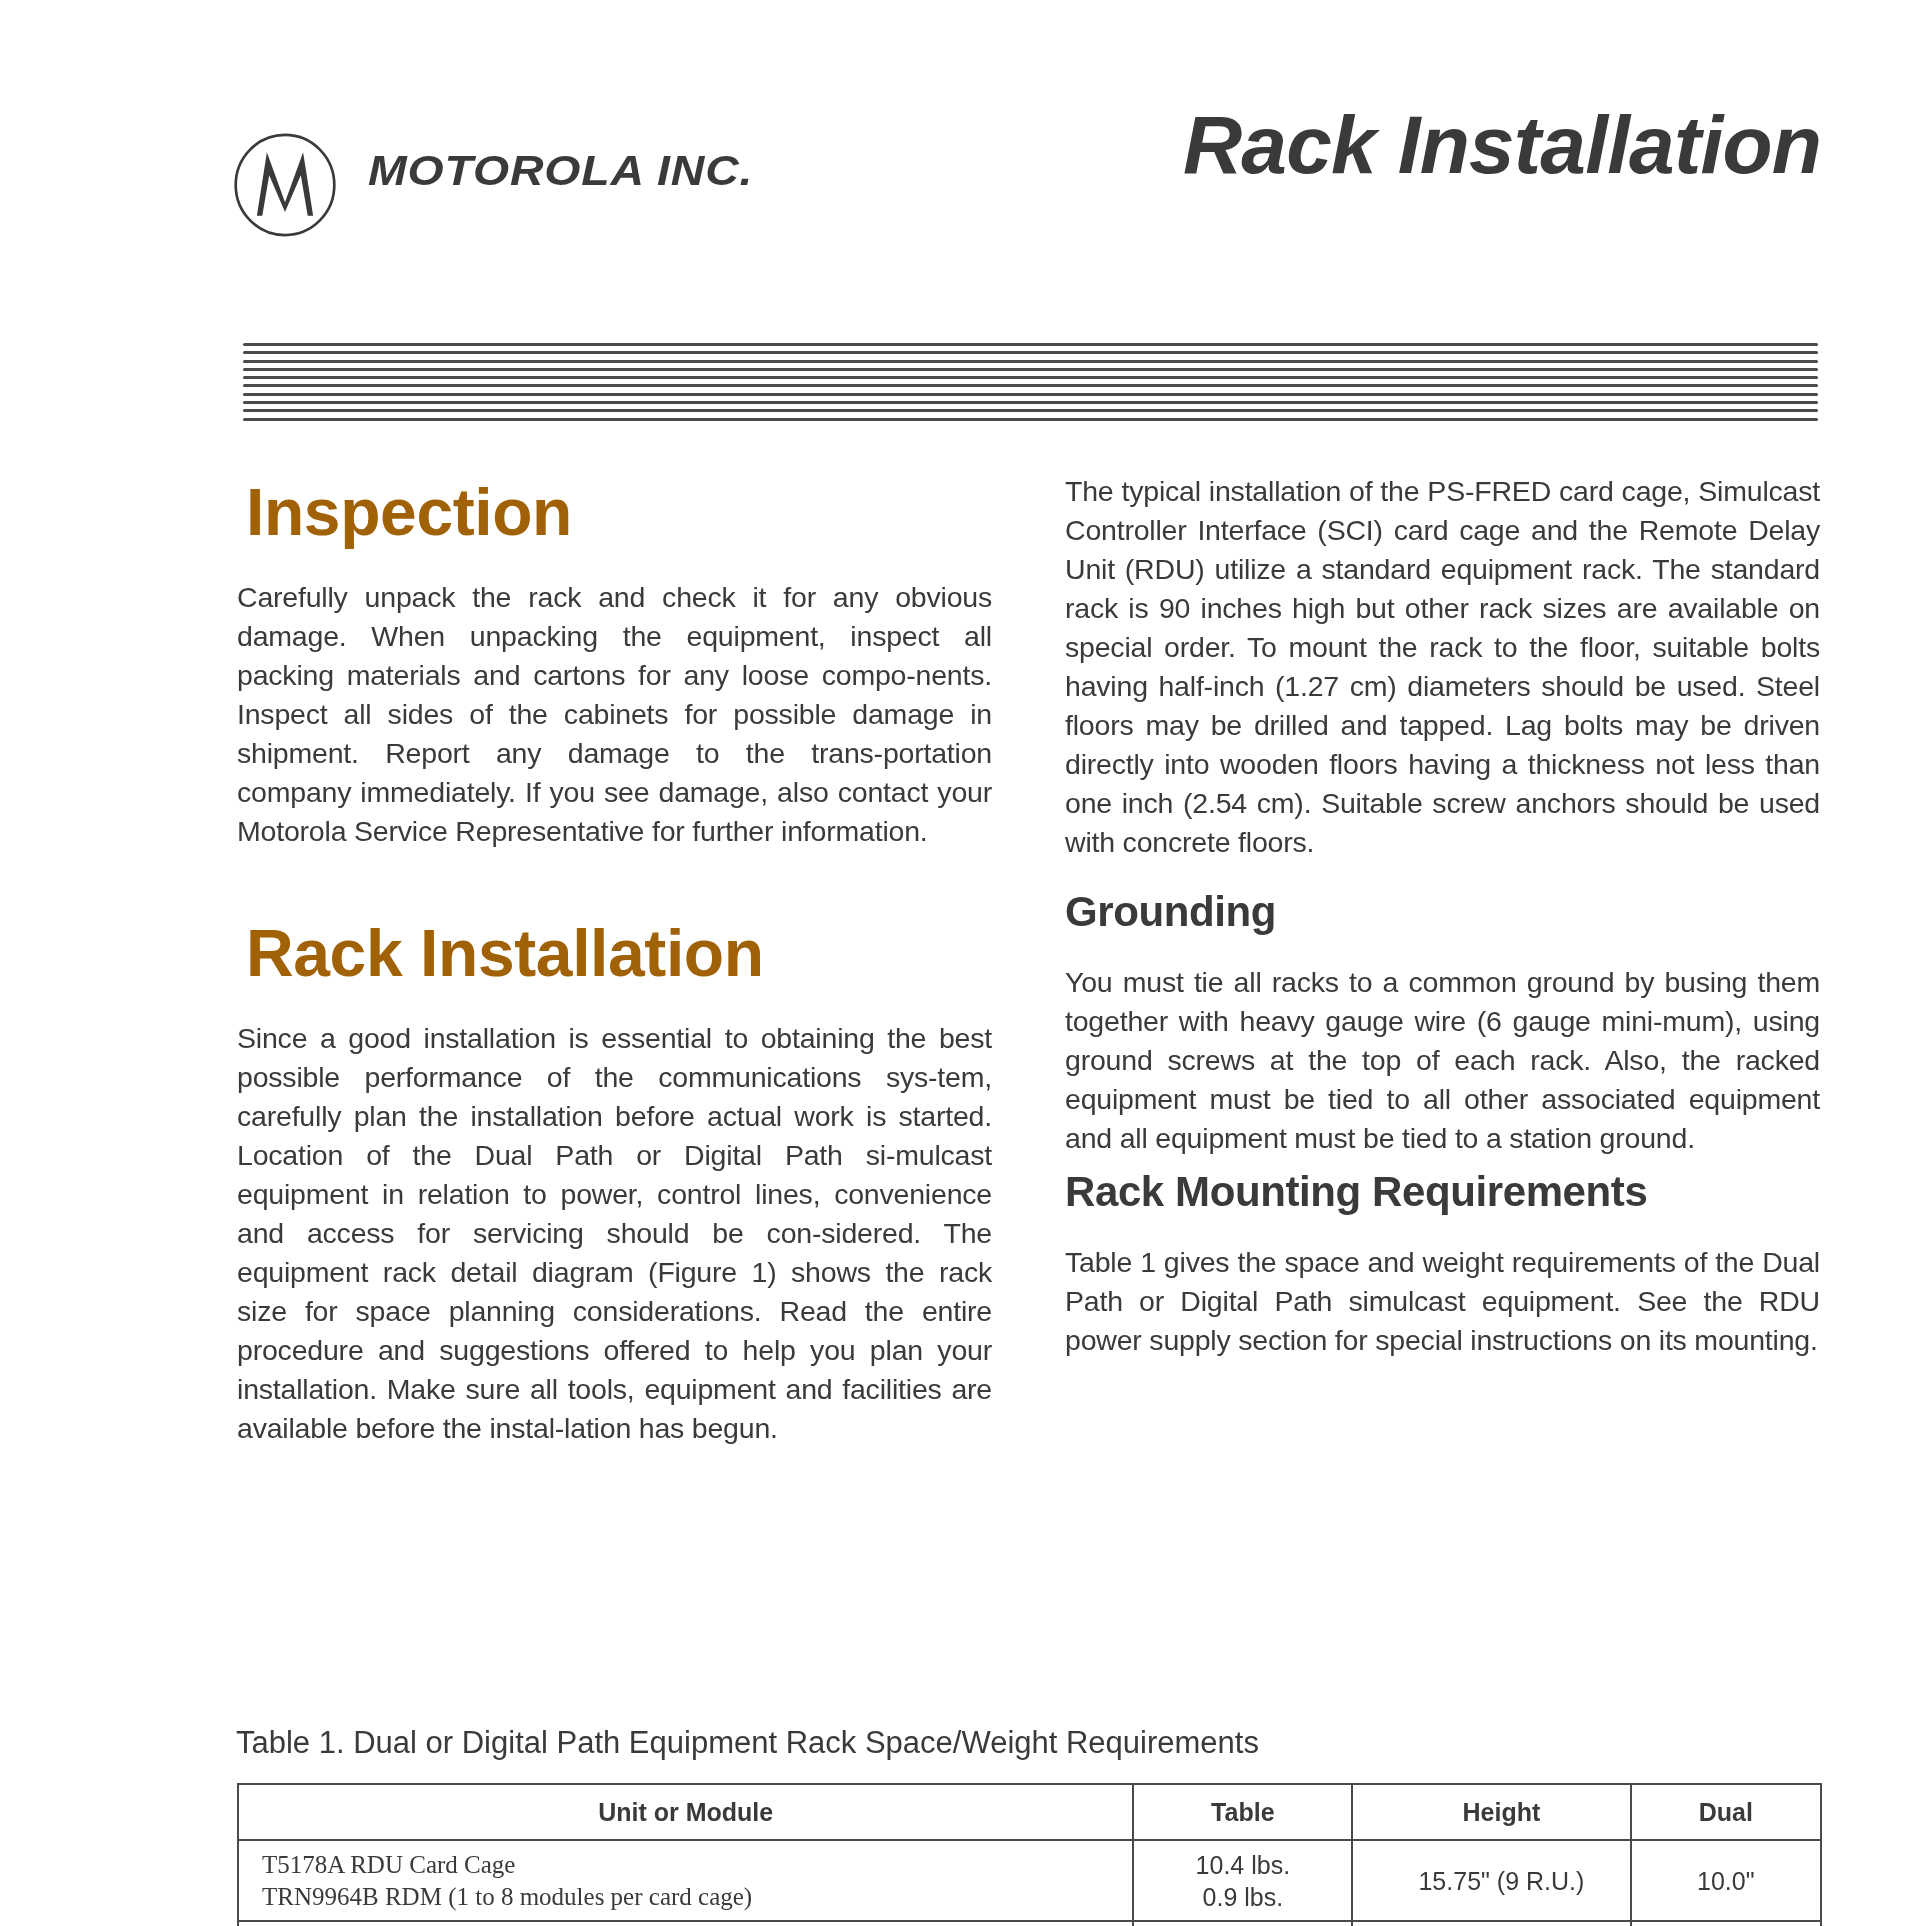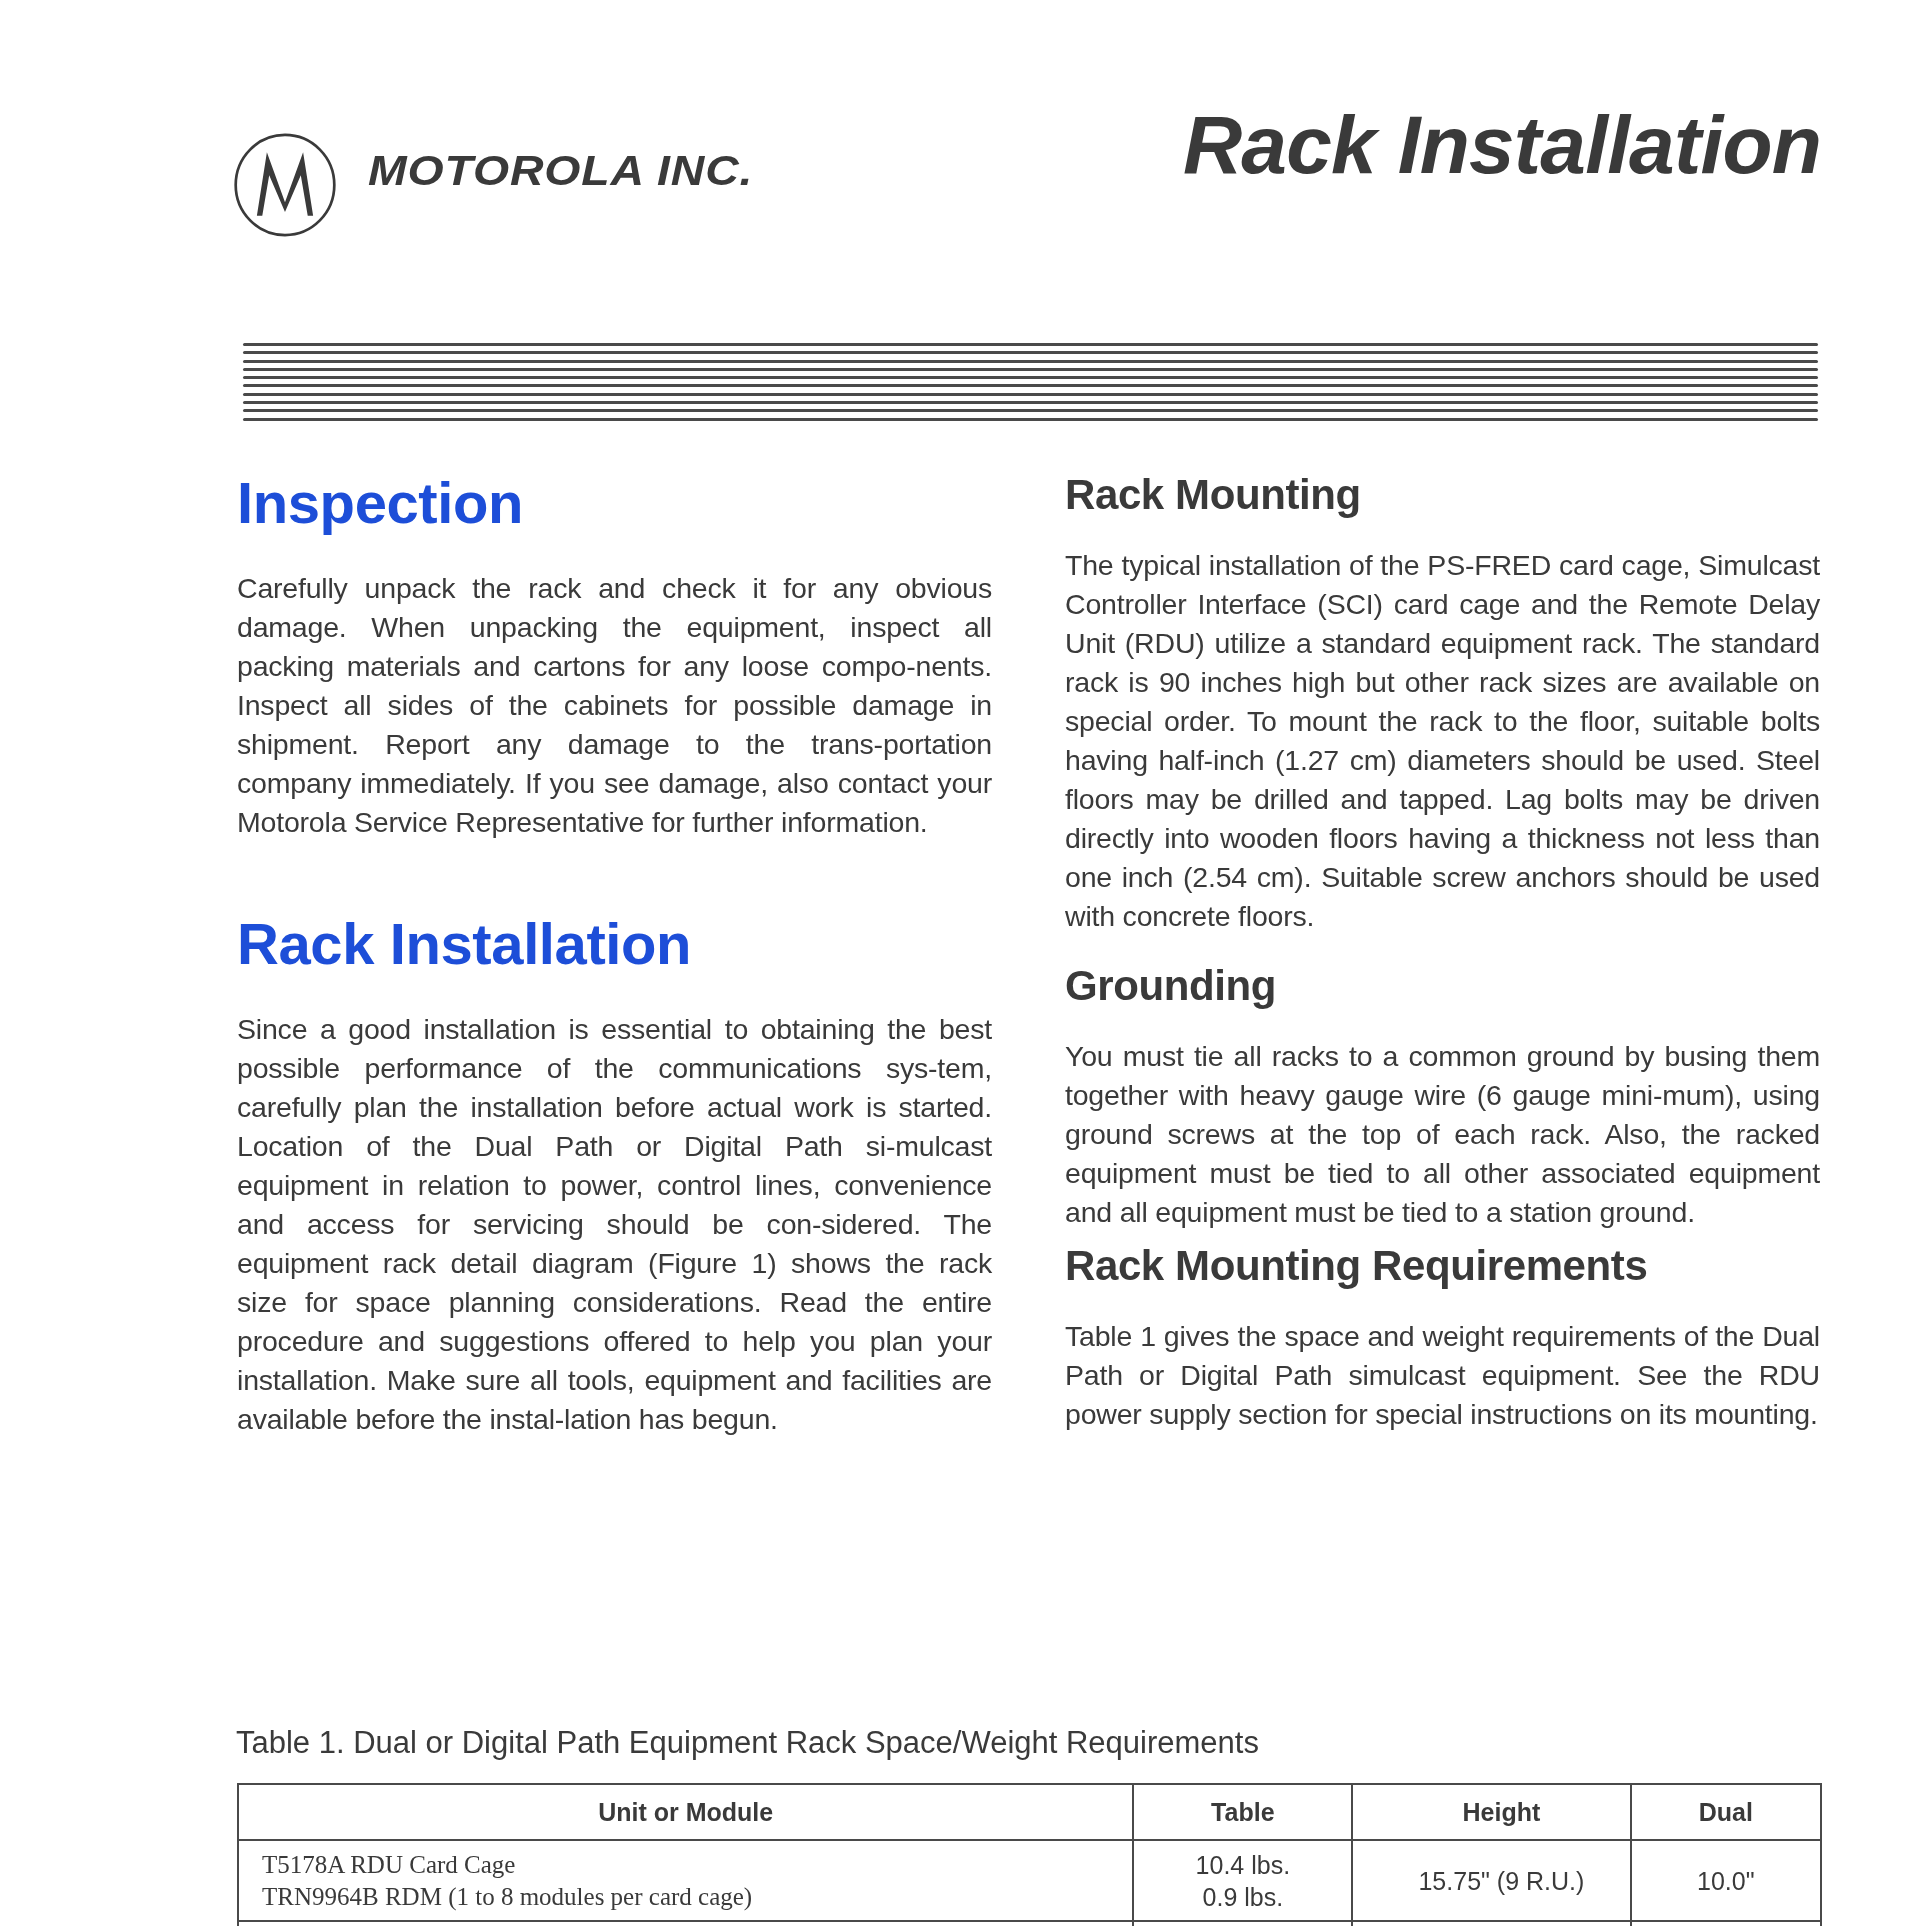--- a/index.html
+++ b/index.html
@@ -15,21 +15,21 @@
                 color: #3a3a3a; white-space: nowrap; letter-spacing: -0.8px; }
 
   
   #stripes { left: 243px; top: 343px; width: 1575px; height: 77px; }
   #stripes .stripe { position: absolute; left: 0; width: 100%; height: 3.1px; background: #4a4a4a; border-radius: 1.5px; }
 
   
   .col { position: absolute; width: 755px; }
   #col-left { left: 237px; top: 472px; }
   #col-right { left: 1065px; top: 472px; }
-  .h-big { font-size: 58px; font-weight: bold; margin: 0; line-height: 62px; color: #1d4ed8; letter-spacing: -0.4px; }
+  .h-big { font-size: 66px; font-weight: bold; margin: 9px; line-height: 62px; color: #a16207; letter-spacing: -0.4px; }
   .h-med { font-size: 42px; font-weight: bold; margin: 0; line-height: 46px; color: #3a3a3a; letter-spacing: -0.4px; }
   .para { font-size: 28.5px; line-height: 39px; text-align: justify; margin: 0; color: #3a3a3a; letter-spacing: -0.2px; }
 
   
   #table-caption { left: 236px; top: 1725px; font-size: 31px; white-space: nowrap; color: #3a3a3a; }
   #req-table { position: absolute; left: 237px; top: 1783px; width: 1585px; border-collapse: collapse; }
   #req-table th, #req-table td { border: 2.3px solid #4a4a4a; font-size: 25px; color: #3a3a3a; vertical-align: middle; }
   #req-table th { font-weight: bold; height: 52px; text-align: center; }
   #req-table td.unit { text-align: left; padding: 7.7px 23px; line-height: 32px; font-family: Liberation Serif, serif; }
   #req-table td.num { text-align: center; line-height: 32px; }
@@ -60,21 +60,20 @@
   </div>
 
 <div id="col-left" class="col">
   <h1 class="h-big" style="margin-bottom:35px;">Inspection</h1>
   <p class="para" style="margin-bottom:71px;">Carefully unpack the rack and check it for any obvious damage. When unpacking the equipment, inspect all packing materials and cartons for any loose compo-nents. Inspect all sides of the cabinets for possible damage in shipment. Report any damage to the trans-portation company immediately. If you see damage, also contact your Motorola Service Representative for further information.</p>
   <h1 class="h-big" style="margin-bottom:35px;">Rack Installation</h1>
   <p class="para">Since a good installation is essential to obtaining the best possible performance of the communications sys-tem, carefully plan the installation before actual work is started. Location of the Dual Path or Digital Path si-mulcast equipment in relation to power, control lines, convenience and access for servicing should be con-sidered. The equipment rack detail diagram (Figure 1) shows the rack size for space planning considerations. Read the entire procedure and suggestions offered to help you plan your installation. Make sure all tools, equipment and facilities are available before the instal-lation has begun.</p>
 </div>
 
 <div id="col-right" class="col">
-  <h2 class="h-med" style="margin-bottom:28px;">Rack Mounting</h2>
   <p class="para" style="margin-bottom:27px;">The typical installation of the PS-FRED card cage, Simulcast Controller Interface (SCI) card cage and the Remote Delay Unit (RDU) utilize a standard equipment rack. The standard rack is 90 inches high but other rack sizes are available on special order. To mount the rack to the floor, suitable bolts having half-inch (1.27 cm) diameters should be used. Steel floors may be drilled and tapped. Lag bolts may be driven directly into wooden floors having a thickness not less than one inch (2.54 cm). Suitable screw anchors should be used with concrete floors.</p>
   <h2 class="h-med" style="margin-bottom:28px;">Grounding</h2>
   <p class="para" style="margin-bottom:11px;">You must tie all racks to a common ground by busing them together with heavy gauge wire (6 gauge mini-mum), using ground screws at the top of each rack. Also, the racked equipment must be tied to all other associated equipment and all equipment must be tied to a station ground.</p>
   <h2 class="h-med" style="margin-bottom:28px;">Rack Mounting Requirements</h2>
   <p class="para">Table 1 gives the space and weight requirements of the Dual Path or Digital Path simulcast equipment. See the RDU power supply section for special instructions on its mounting.</p>
 </div>
 
 <div id="table-caption" class="abs">Table 1.  Dual or Digital Path Equipment Rack Space/Weight Requirements</div>
 <table id="req-table">
   <thead>

